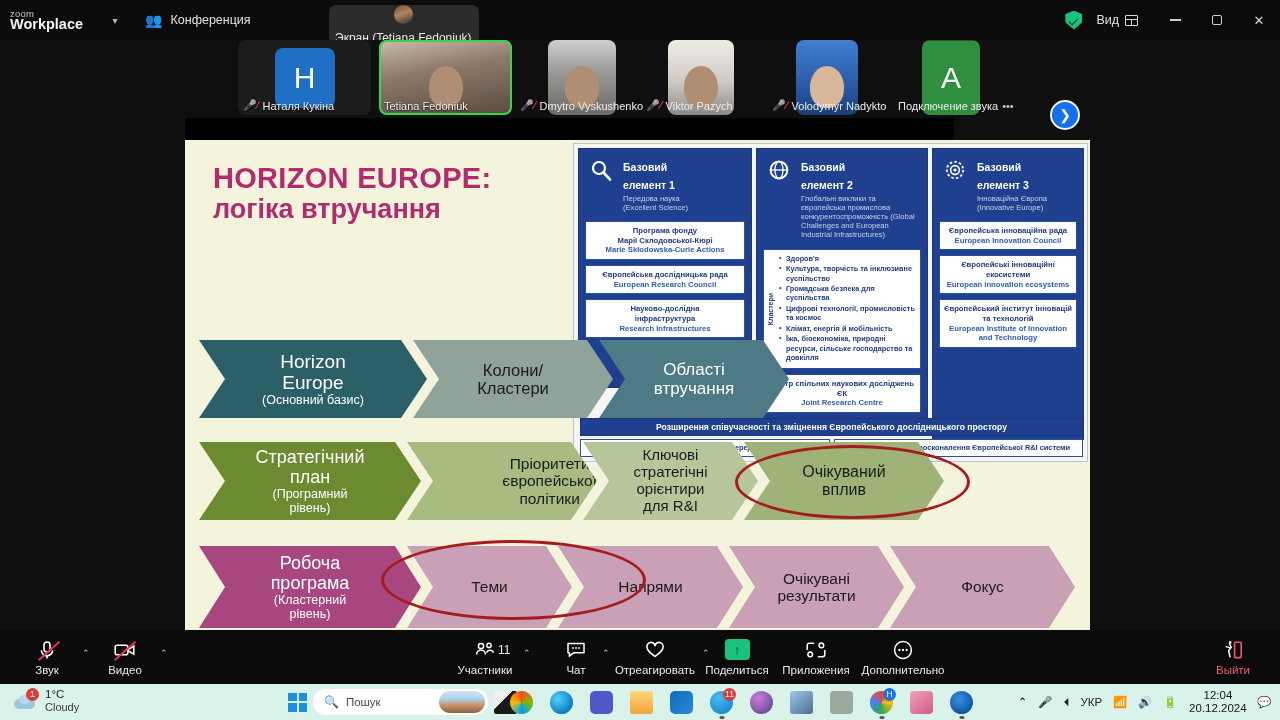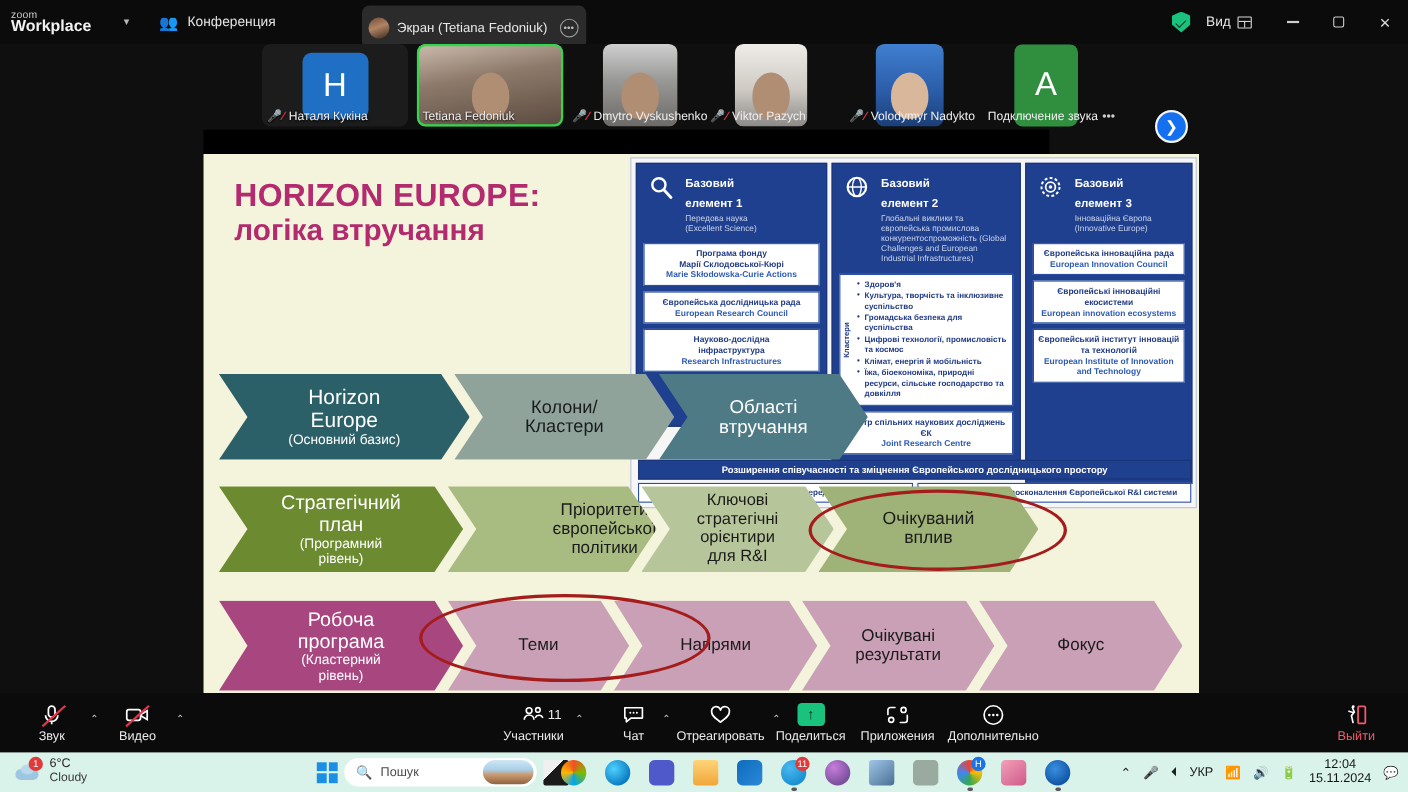--- a/index.html
+++ b/index.html
@@ -23,21 +23,21 @@
     display: flex; align-items: center; justify-content: center;
     color: #b9b9b9; font-size: 10px;
   }
   .conf-group { display: flex; align-items: center; margin-left: 20px; gap: 8px; }
   .conf-icon { color: #e6e6e6; font-size: 14px; line-height: 1; }
   .conf-label { color: #e3e3e3; font-size: 12.5px; }
 
   .share-pill {
     position: absolute; left: 329px; top: 5px; height: 40px;
     display: flex; align-items: center; gap: 7px;
-    background: #2b2b2b; border-radius: 7px; padding: 0 7px 0 6px;
+    background: #2b2b2b; border-radius: 7px; padding: 0 7px 0 6px; flex-direction: column;
   }
   .share-avatar {
     width: 19px; height: 19px; border-radius: 50%;
     background: linear-gradient(160deg,#6e4b36 0%,#b08463 45%,#3c2b20 100%);
     flex: none;
   }
   .share-text { color: #e8e8e8; font-size: 12px; white-space: nowrap; }
   .share-more {
     width: 17px; height: 17px; border-radius: 50%; border: 1px solid #9a9a9a;
     color: #bdbdbd; font-size: 9px; display: flex; align-items: center; justify-content: center;
@@ -624,21 +624,21 @@
 
   <div class="taskbar">
 
     <div class="weather">
       <span class="cloud-ico">
         <span class="cl"></span>
           <span class="cl2"></span>
         <span class="bdg">1</span>
       </span>
       <span class="wx-t">
-        <span style="display:block">6°C</span>
+        <span style="display:block">1°C</span>
         <span class="c2" style="display:block">Cloudy</span>
       </span>
     </div>
 
     <div class="tb-center">
       <span class="winlogo">
           <i></i>
           <i></i>
           <i></i>
           <i></i>
@@ -677,19 +677,19 @@
     <div class="tray">
       <span>⌃</span>
       <span>🎤</span>
       <span>⏴</span>
       <span>УКР</span>
       <span>📶</span>
       <span>🔊</span>
       <span>🔋</span>
       <span class="clock">
         <span style="display:block">12:04</span>
-        <span style="display:block">15.11.2024</span>
+        <span style="display:block">20.12.2024</span>
       </span>
       <span>💬</span>
     </div>
   </div>
 
 </div>
 
 </body></html>

